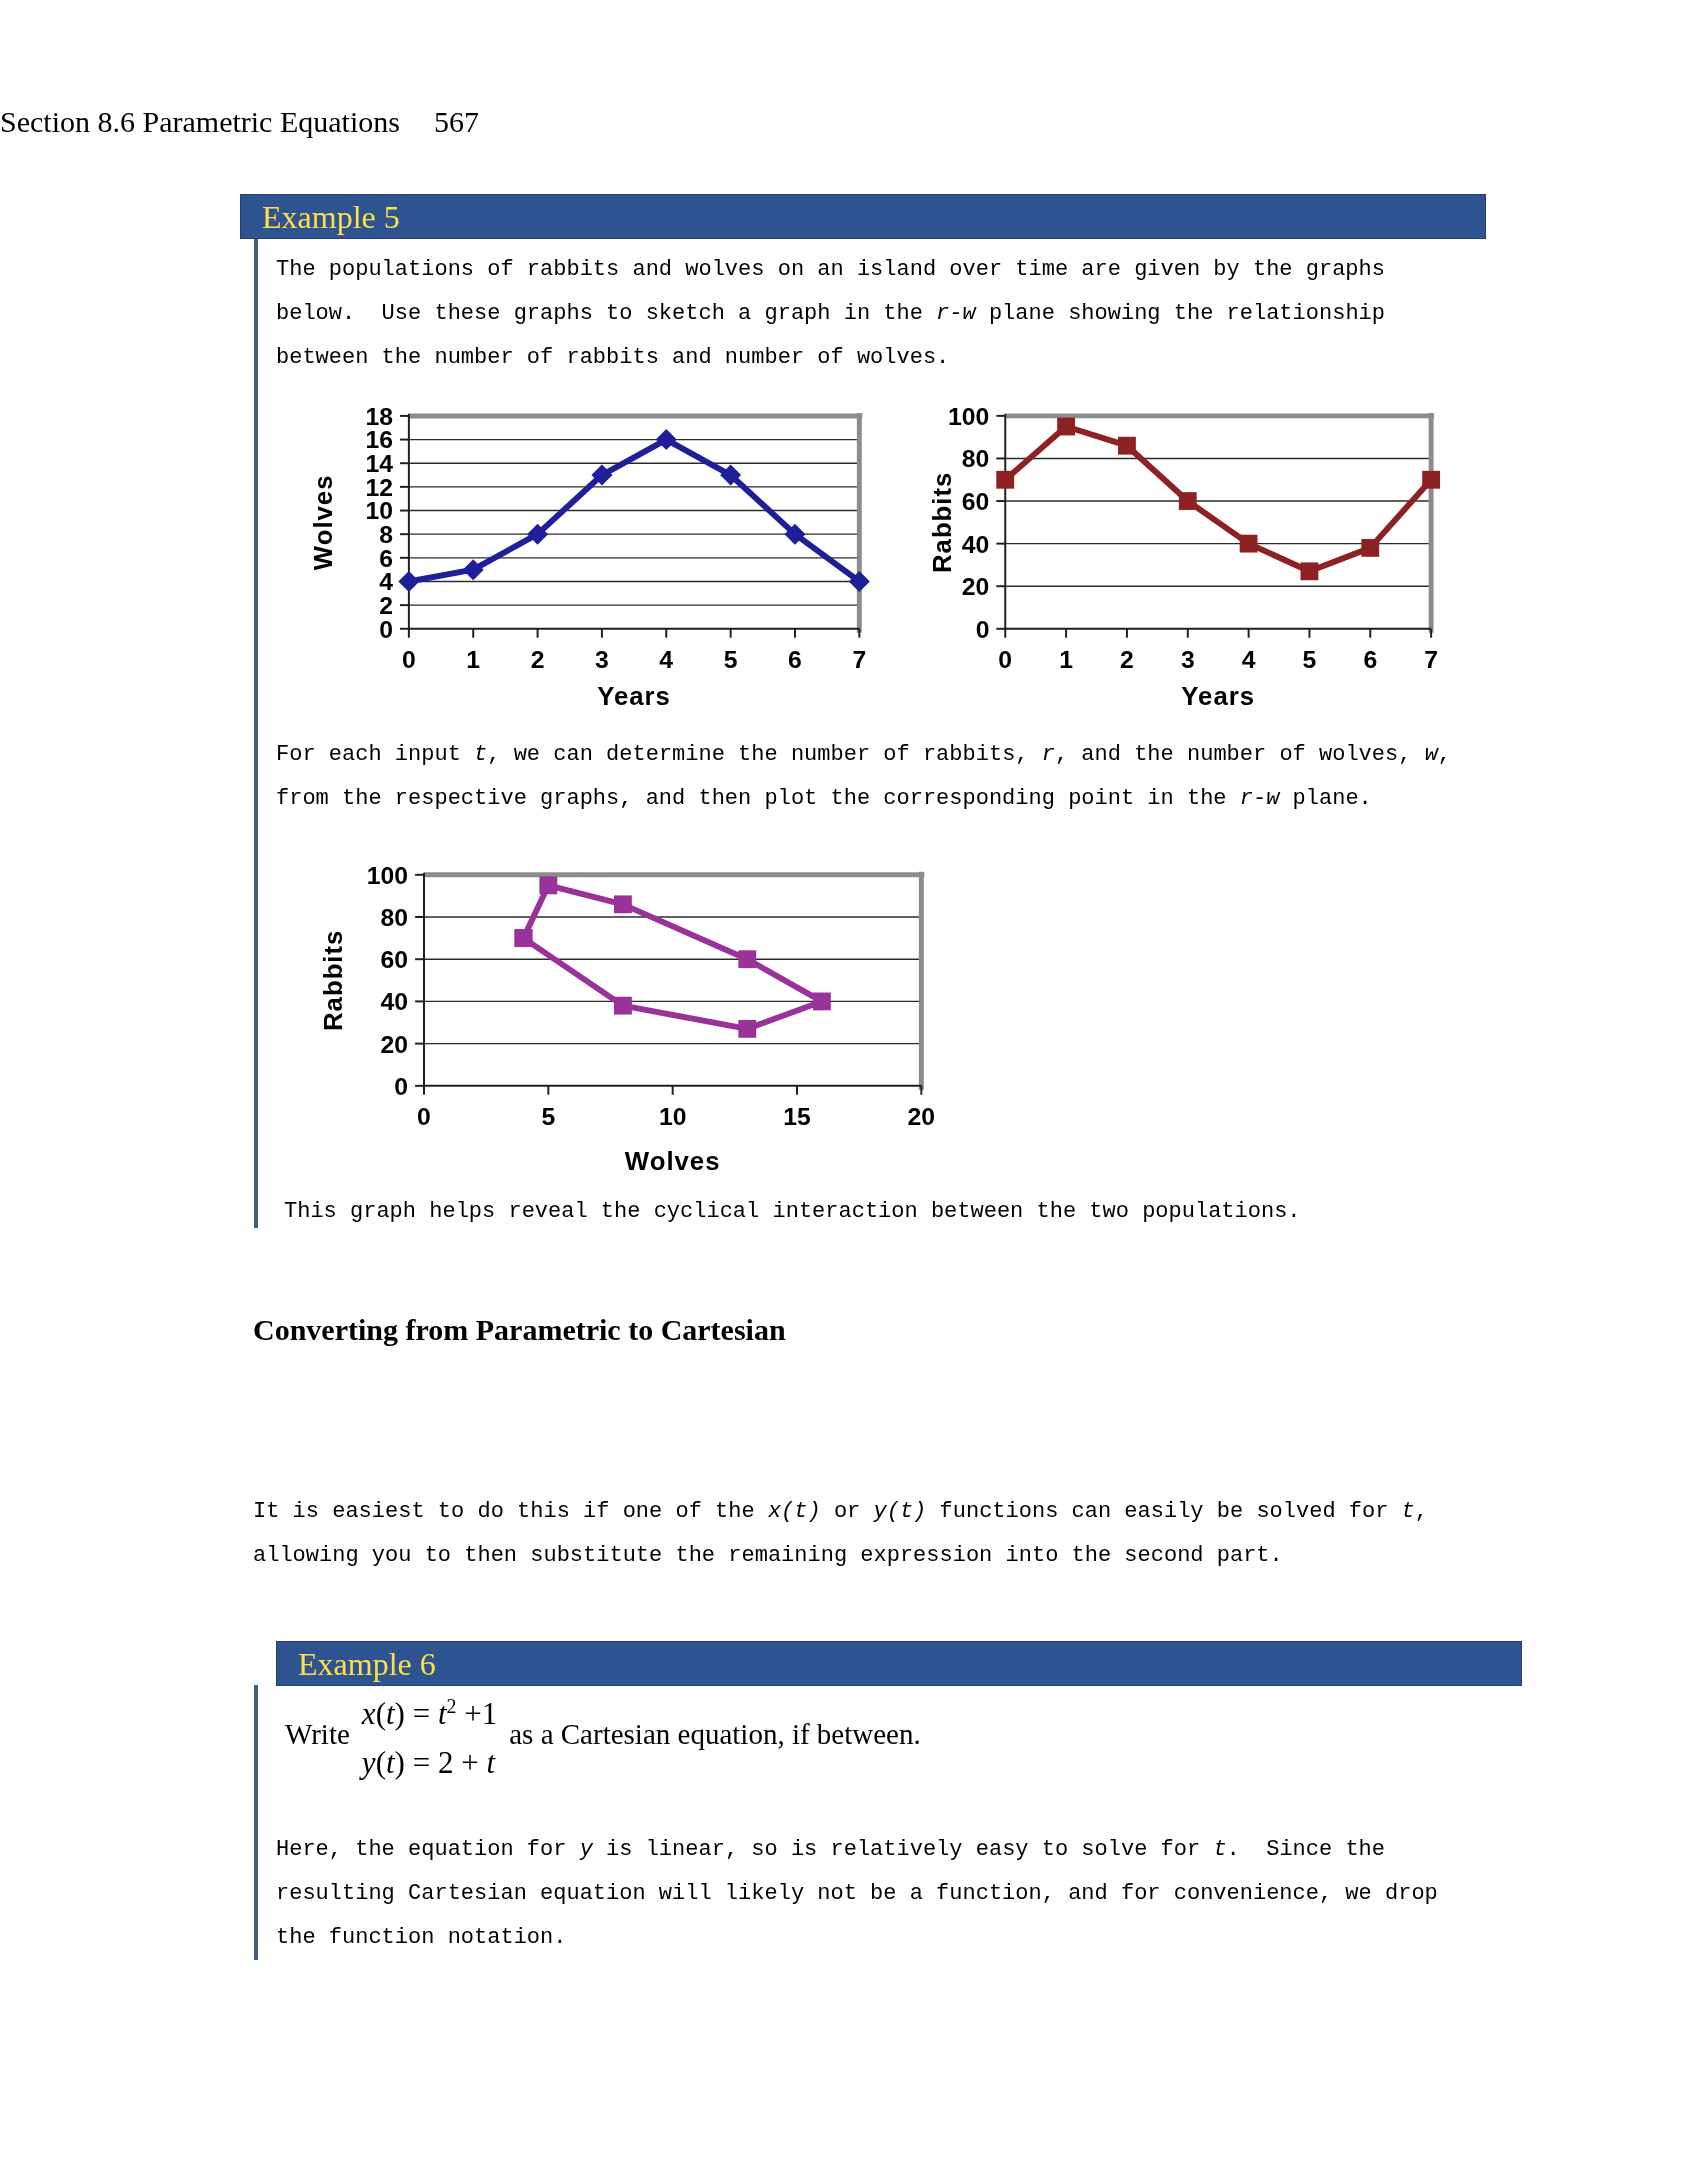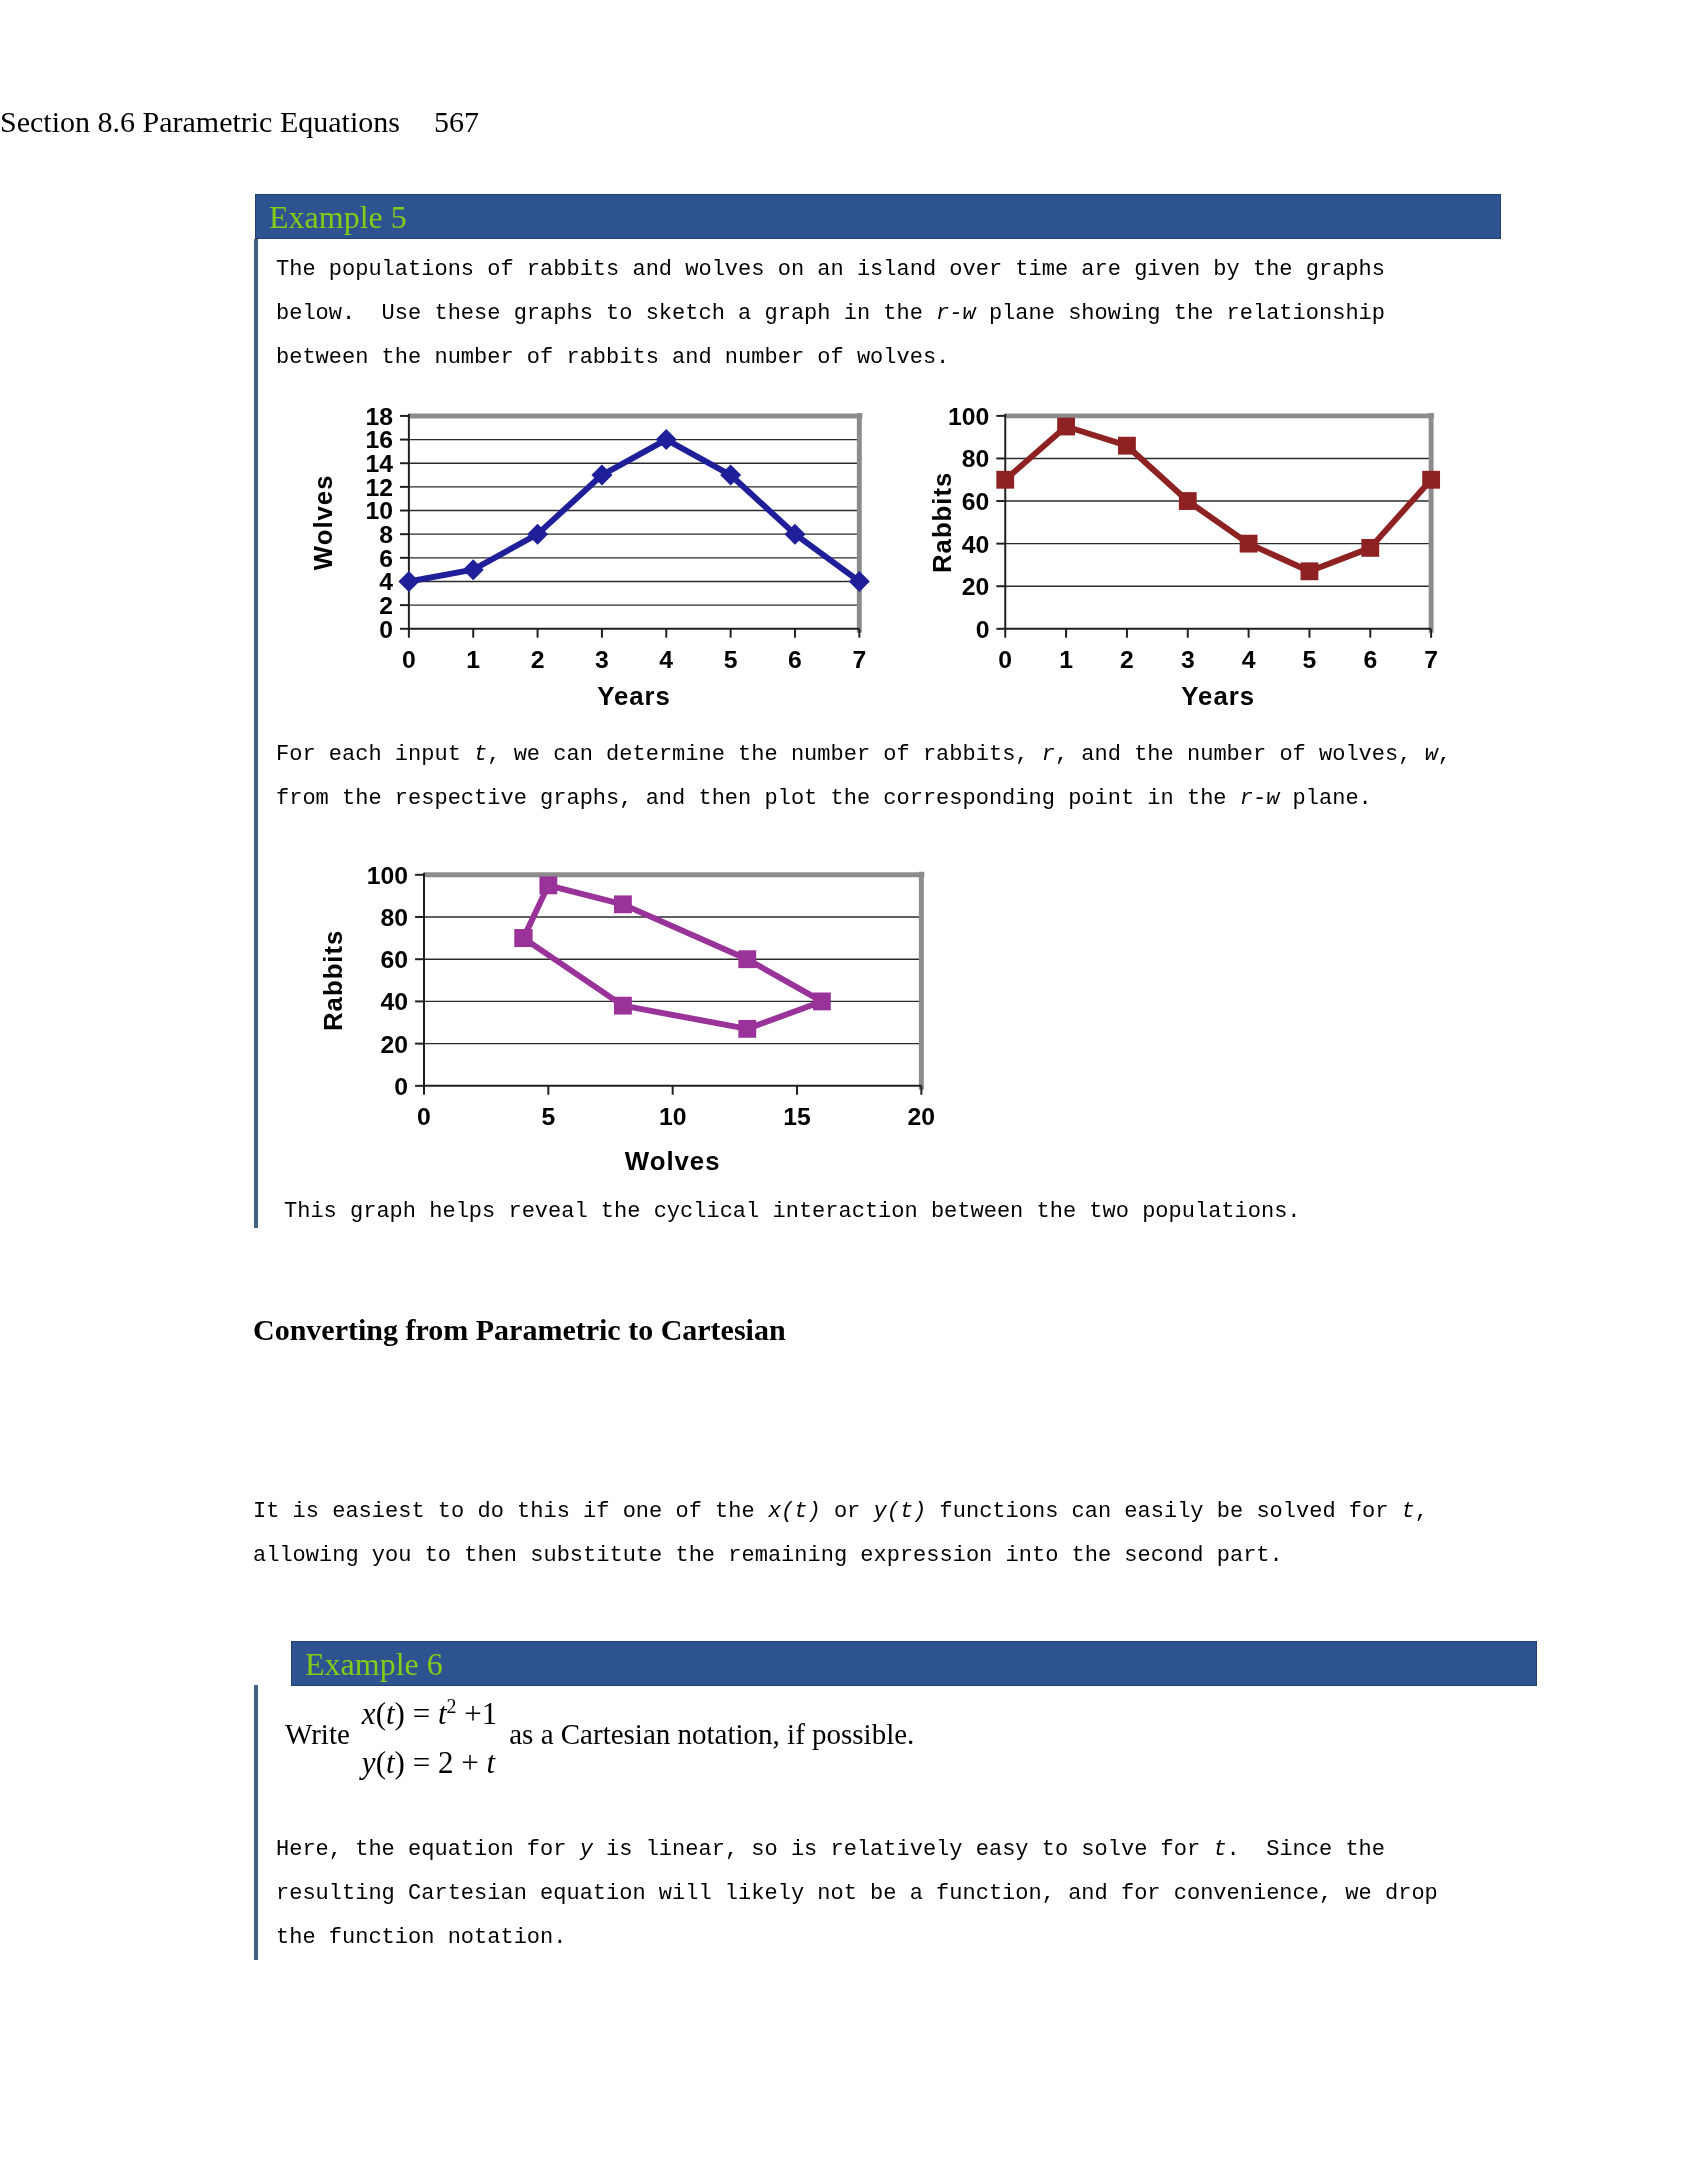--- a/index.html
+++ b/index.html
@@ -13,26 +13,26 @@
     margin:0 auto;
   }
   .abs{position:absolute;}
   .header{
     top:105px;left:0;width:1472px;
     text-align:left;
     font-size:30px;
   }
   .pagenum{margin-left:34px;}
   .banner{
-    left:255px;width:1246px;height:45px;
+    left:240px;width:1246px;height:45px;
     background:#2e5391;
-    color:#84cc16;
+    color:#fde047;
     font-size:32px;
     line-height:45px;
-    padding-left:13px;
+    padding-left:21px;
     box-sizing:border-box;
     border:1px solid #24406e;
   }
   .vline{
     left:254px;width:4px;
     background:#40607f;
   }
   .para{
     font-size:22px;
     line-height:44px;
@@ -251,19 +251,19 @@
     <span>Example 6</span>
   </div>
   <div class="abs vline" style="top:1685px;height:275px;"></div>
 
   <div class="abs eqrow" style="left:285px;top:1686px;height:97px;">
     <span>Write</span>
     <span class="eqstack">
       <span class="eqline"><span style="font-style: italic;">x</span>(<span style="font-style: italic;">t</span>) = <span style="font-style: italic;">t</span><sup>2</sup> +1</span>
       <span class="eqline"><span style="font-style: italic;">y</span>(<span style="font-style: italic;">t</span>) = 2 + <span style="font-style: italic;">t</span></span>
     </span>
-    <span>as a Cartesian notation, if possible.</span>
+    <span>as a Cartesian equation, if between.</span>
   </div>
 
   <div class="abs para" style="left:276px;top:1828px;width:1180px;">Here, the equation for <span style="font-style: italic;">y</span> is linear, so is relatively easy to solve for <span style="font-style: italic;">t</span>.  Since the resulting Cartesian equation will likely not be a function, and for convenience, we drop the function notation.</div>
 
 </div>
 
 
 </body></html>

